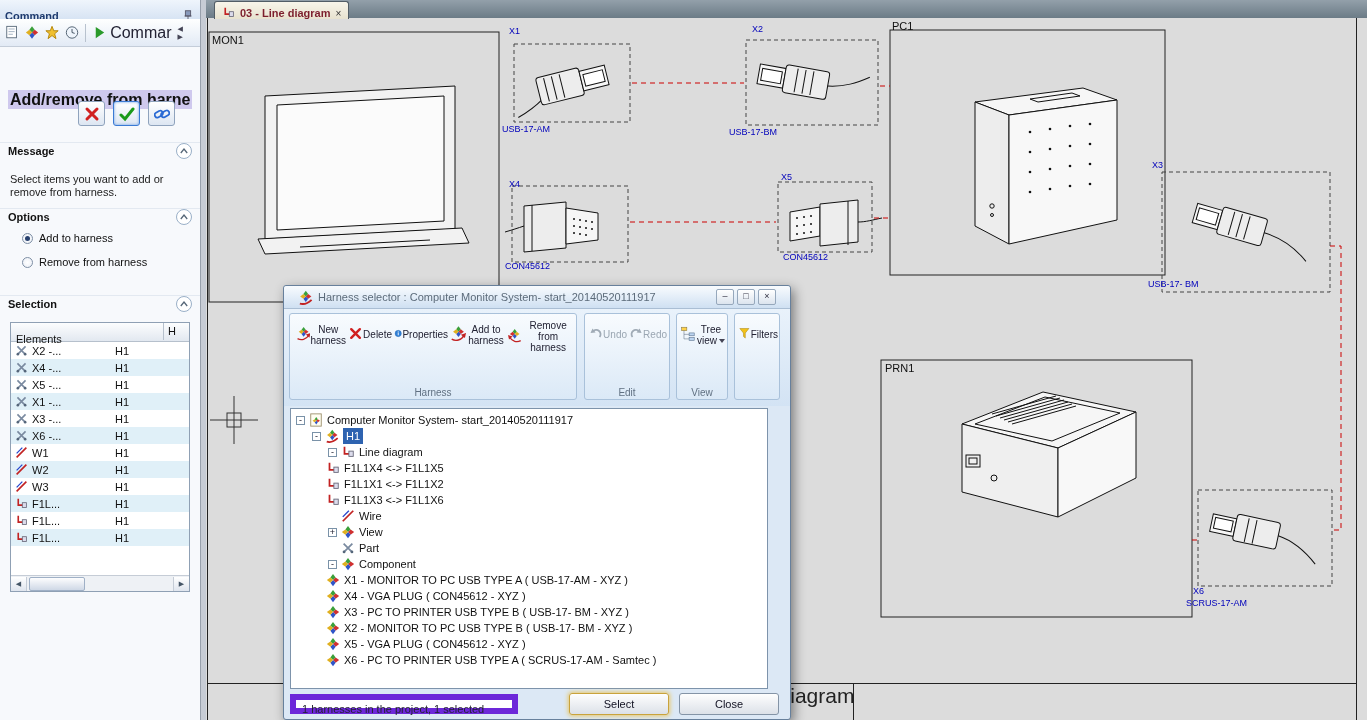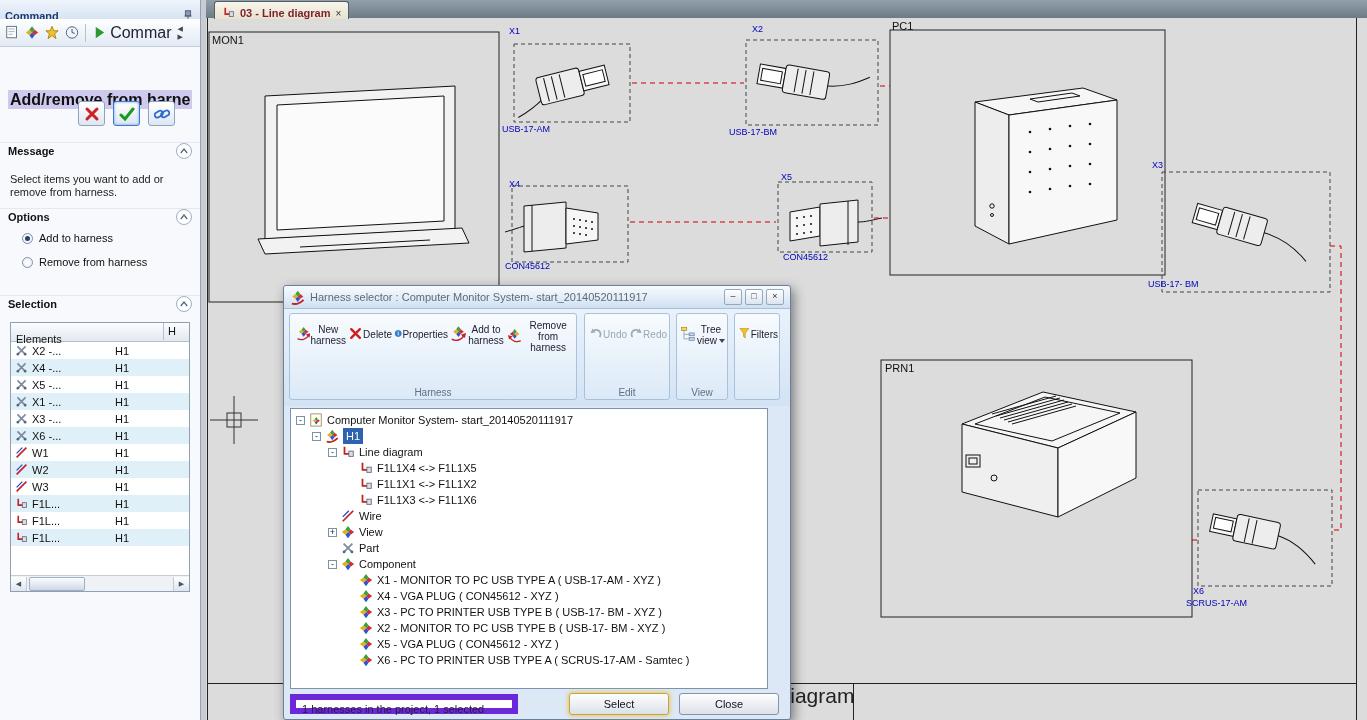--- a/index.html
+++ b/index.html
@@ -71,42 +71,42 @@
         background:linear-gradient(#fff,#dfe5ee);border-right:1px solid #c5ccd6}
   .sbtn.right{margin-left:auto;border-left:1px solid #c5ccd6;border-right:none}
   .sthumb{width:54px;height:12px;margin-left:2px;background:linear-gradient(#fdfdfe,#cfd8e6);
           border:1px solid #9fb0c6;border-radius:2px}
 
   
   #dialog{position:absolute;left:283px;top:285px;width:506px;height:433px;z-index:10;background:#dce8f5;
           border:1px solid #67809c;border-radius:3px;box-shadow:3px 4px 12px rgba(0,0,0,.45)}
   #dlg-title{position:absolute;left:0;top:0;width:100%;height:23px;box-sizing:border-box;
              background:linear-gradient(#f8fbfe,#cfe0f2);border-bottom:1px solid #aabed4;border-radius:3px 3px 0 0;
-             display:flex;align-items:center;padding:0 6px;gap:5px;color:#5c6b7a}
+             display:flex;align-items:center;padding:0 14px;gap:5px;color:#5c6b7a}
   #dlg-title .wbtns{margin-left:auto;display:flex;gap:3px}
   .wbtn{width:18px;height:16px;box-sizing:border-box;border:1px solid #96a8bc;border-radius:2px;
         background:linear-gradient(#fff,#dce4ee);font-size:9px;line-height:13px;text-align:center;color:#334}
   #dlg-ribbon{position:absolute;left:0;top:23px;width:100%;height:97px;background:linear-gradient(#e9f2fb,#d3e3f4)}
   .rgroup{position:absolute;top:4px;height:87px;box-sizing:border-box;border:1px solid #a9c1da;border-radius:3px;
           background:linear-gradient(#f8fbfe,#dbe9f7)}
   .rgroup .glabel{position:absolute;bottom:1px;left:0;width:100%;text-align:center;font-size:10px;color:#607082}
   .rbtn{position:absolute;top:4px;display:flex;flex-direction:row;align-items:center;font-size:10px;
         line-height:11px;text-align:center;color:#223;padding-top:2px}
   .rbtn svg{width:27px;height:27px;margin-bottom:2px}
   .rbtn.disabled{color:#9aa6b2}
   .dd-arrow{display:inline-block;width:0;height:0;border-left:3px solid transparent;border-right:3px solid transparent;
             border-top:4px solid #445;margin-left:2px;vertical-align:middle}
   #rg-harness{left:5px;width:288px}
   #rg-edit{left:300px;width:86px}
   #rg-view{left:392px;width:52px}
   #rg-filters{left:450px;width:46px}
   #dlg-tree{position:absolute;left:6px;top:122px;width:478px;height:281px;box-sizing:border-box;background:#fff;
             border:1px solid #7d93ab;overflow:hidden;padding-top:3px}
   .trow{height:16px;line-height:16px;white-space:nowrap;display:flex;align-items:center}
-  .lv0{padding-left:5px}.lv1{padding-left:21px}.lv2{padding-left:37px}.lv3{padding-left:55px}
+  .lv0{padding-left:5px}.lv1{padding-left:21px}.lv2{padding-left:37px}.lv3{padding-left:22px}
   .exp{width:9px;height:9px;box-sizing:border-box;border:1px solid #7a92a8;background:#fff;font-size:9px;
        line-height:6px;text-align:center;color:#223;margin-right:4px;flex:none}
   .exp-sp{width:13px;flex:none}
   .ti{width:14px;height:14px;margin-right:4px;flex:none}
   .tlabel{font-size:11px}
   .tlabel.sel{background:#2e63b0;color:#fff;padding:0 3px}
   #dlg-status{position:absolute;left:6px;top:408px;width:228px;height:20px;box-sizing:border-box;
               border:6px solid #6d28d9;background:#fff;line-height:18px;padding:0 6px;color:#223}
   .dbtn{position:absolute;top:407px;width:100px;height:22px;box-sizing:border-box;border:1px solid #8494a6;
         border-radius:3px;background:linear-gradient(#fefefe,#dce1e8);text-align:center;line-height:20px;color:#112}

